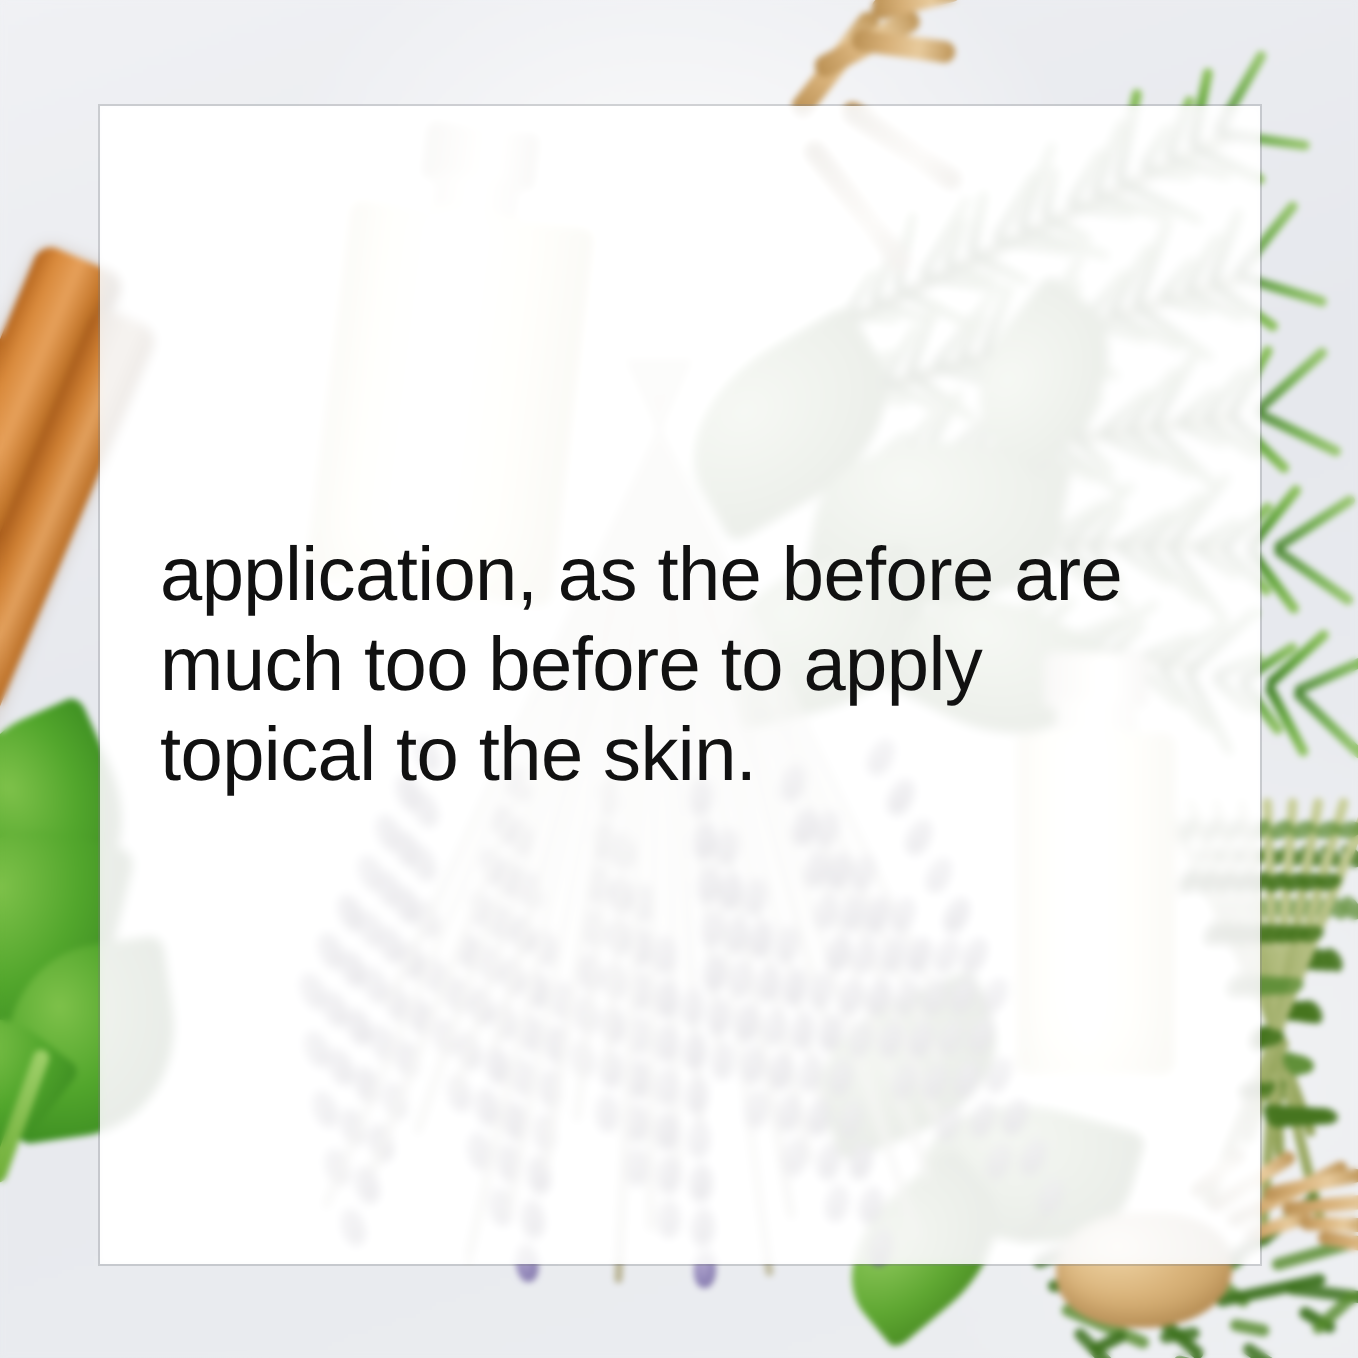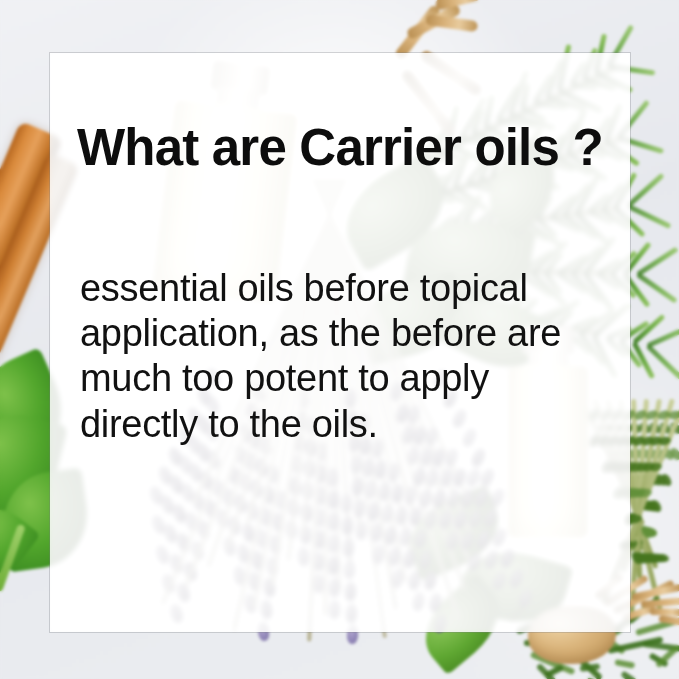--- a/index.html
+++ b/index.html
@@ -877,23 +877,21 @@
         </div>
       <div class="bundle-knot"></div>
     </div>
 
     <div class="photo-blur"></div>
   </div>
 
   <div class="card-overlay"></div>
 
   <div class="text-layer">
-    <h1 class="headline">What are Carrier oils ?</h1>
 
     <p class="bodycopy">
-      <span class="ln">essential oils before topical</span>
       <span class="ln">application, as the before are</span>
-      <span class="ln">much too potent to apply</span>
-      <span class="ln">directly to the oils.</span>
+      <span class="ln">much too before to apply</span>
+      <span class="ln">topical to the skin.</span>
     </p>
   </div>
 
 </div>
 
 </body></html>

